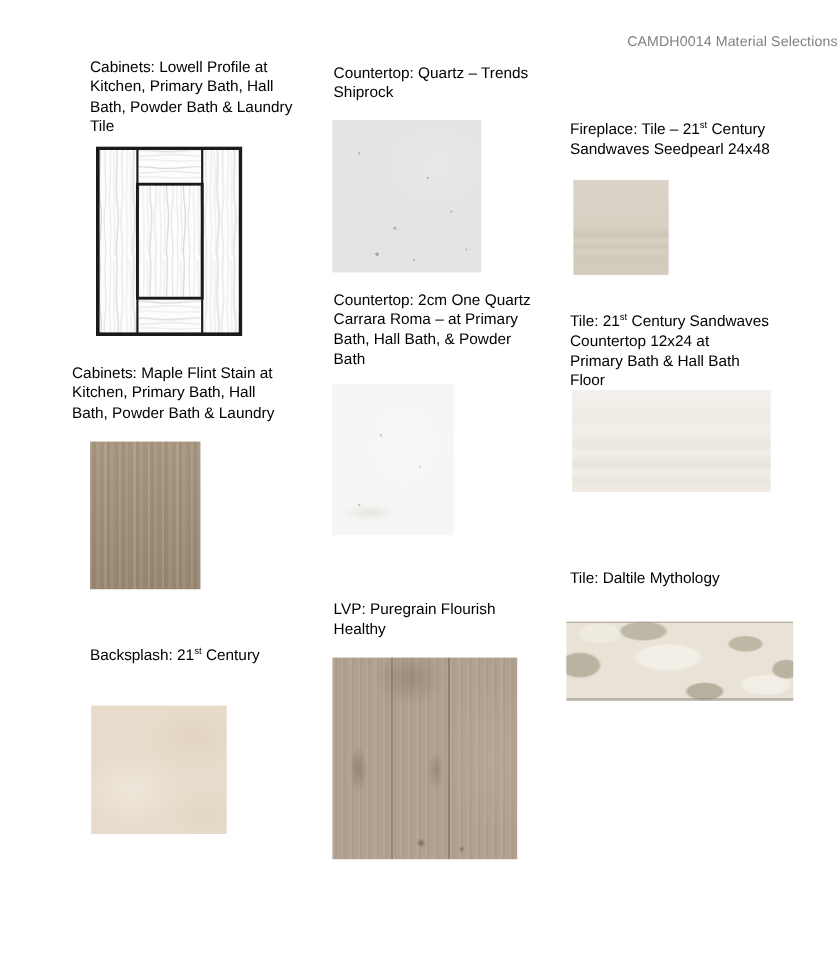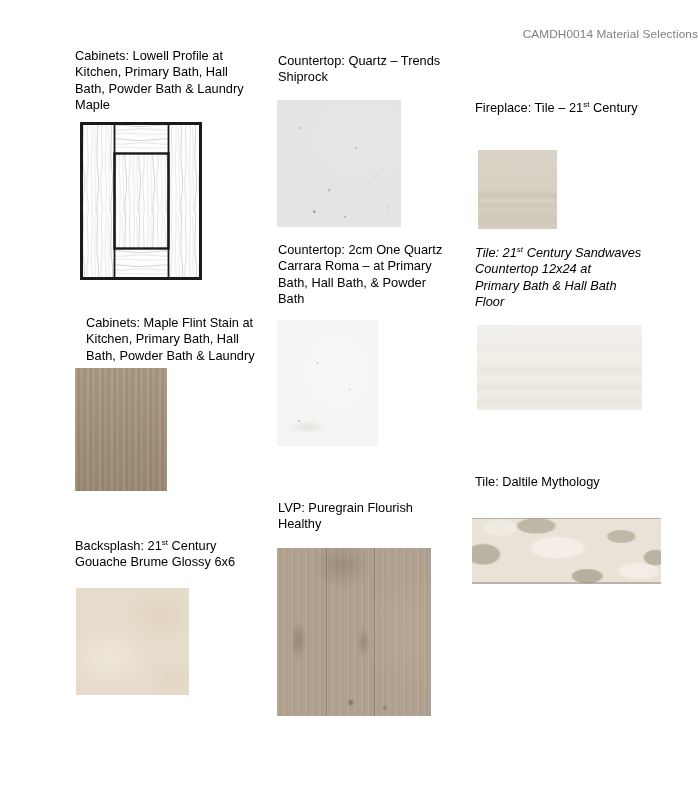--- a/index.html
+++ b/index.html
@@ -14,21 +14,21 @@
   }
   .label{
     position:absolute;font-size:12.8px;line-height:16.3px;color:#000000;
   }
   .label sup{font-size:8px;vertical-align:super;line-height:0;margin-top:16px;}
   .swatch{position:absolute;}
 
   
   .lbl-lowell{left:75px;top:48px;width:186px;}
   .cabinet-door{left:80px;top:122px;width:122px;height:158px;}
-  .lbl-maple{left:86px;top:303px;width:186px;margin-top:12px;}
+  .lbl-maple{left:60px;top:303px;width:186px;}
   .sw-maple{
     left:75px;top:368px;width:92px;height:123px;
     background-color:#a29078;
     background-image:
       linear-gradient(180deg, rgba(255,255,255,.07), rgba(0,0,0,.05)),
       repeating-linear-gradient(90deg,
         rgba(255,255,255,.10) 0 2px,
         rgba(92,76,60,.10) 2px 5px,
         rgba(255,255,255,.04) 5px 8px,
         rgba(92,76,60,.06) 8px 12px);
@@ -93,21 +93,21 @@
     left:478px;top:150px;width:79px;height:79px;
     background-color:#d5cec1;
     background-image:
       linear-gradient(180deg,
         #dad4c8 0%, #d7d1c4 50%,
         #cdc5b4 58%, #d8d1c3 64%,
         #cfc7b6 70%, #d7d0c2 76%,
         #d1c9b9 84%, #d5cebf 100%),
       radial-gradient(ellipse 40px 25px at 70% 20%, rgba(255,255,255,.25), transparent 75%);
   }
-  .lbl-marshmallow{left:475px;top:245px;width:182px;font-style:italic;}
+  .lbl-marshmallow{left:475px;top:260px;width:182px;}
   .sw-marshmallow{
     left:477px;top:325px;width:165px;height:85px;
     background-color:#efece6;
     background-image:
       linear-gradient(180deg,
         #f3f1ec 0%, #eeebe4 28%, #f2efe9 40%,
         #ebe7de 55%, #f2efe9 62%,
         #e8e4da 74%, #f1eee8 80%,
         #eae6dc 90%, #f0ede7 100%),
       radial-gradient(ellipse 70px 25px at 25% 60%, rgba(221,214,200,.45), transparent 75%);
@@ -127,21 +127,21 @@
       radial-gradient(ellipse 40px 16px at 45% 45%, #f3efe6 0 60%, transparent 75%),
       radial-gradient(ellipse 30px 12px at 88% 80%, #f2eee5 0 60%, transparent 75%),
       radial-gradient(ellipse 26px 12px at 15% 15%, #efebe1 0 60%, transparent 75%);
   }
 </style>
 </head>
 <body>
 
 <div class="page-title">CAMDH0014 Material Selections</div>
 
-<div class="label lbl-lowell"><span>Cabinets: Lowell Profile at</span><br><span>Kitchen, Primary Bath, Hall</span><br><span>Bath, Powder Bath &amp; Laundry</span><br><span>Maple</span></div>
+<div class="label lbl-lowell"><span>Cabinets: Lowell Profile at</span><br><span>Kitchen, Primary Bath, Hall</span><br><span>Bath, Powder Bath &amp; Laundry</span><br><span>Tile</span></div>
 
 <svg class="swatch cabinet-door" viewBox="0 0 122 158" xmlns="http://www.w3.org/2000/svg" aria-hidden="true">
   <defs>
     <pattern id="vg" width="14" height="90" patternUnits="userSpaceOnUse">
       <rect width="14" height="90" fill="#fdfdfd"></rect>
       <path d="M3 0 C5 15 1 30 4 50 C6 65 2 80 3 90" fill="none" stroke="#d6d6d6" stroke-width="1"></path>
       <path d="M8 0 C6 20 10 35 7 55 C6 70 9 82 8 90" fill="none" stroke="#dedede" stroke-width="0.8"></path>
       <path d="M12 0 C13 18 10 40 12 60 C13 75 11 85 12 90" fill="none" stroke="#e4e4e4" stroke-width="0.7"></path>
       <path d="M0.5 5 C2 25 0 45 1.5 65 C2 75 1 85 1.5 90" fill="none" stroke="#e0e0e0" stroke-width="0.6"></path>
     </pattern>
@@ -159,32 +159,32 @@
   <rect x="34.5" y="31.5" width="54" height="95" fill="url(#vg)"></rect>
   <rect x="1.5" y="1.5" width="119" height="155" fill="none" stroke="#1a1a1a" stroke-width="3"></rect>
   <line x1="34.5" y1="1.5" x2="34.5" y2="156.5" stroke="#1a1a1a" stroke-width="1.8"></line>
   <line x1="88.5" y1="1.5" x2="88.5" y2="156.5" stroke="#1a1a1a" stroke-width="1.8"></line>
   <rect x="34.5" y="31.5" width="54" height="95" fill="none" stroke="#1a1a1a" stroke-width="2.4"></rect>
 </svg>
 
 <div class="label lbl-maple"><span>Cabinets: Maple Flint Stain at</span><br><span>Kitchen, Primary Bath, Hall</span><br><span>Bath, Powder Bath &amp; Laundry</span></div>
 <div class="swatch sw-maple"></div>
 
-<div class="label lbl-backsplash"><span>Backsplash: 21</span><sup>st</sup><span> Century</span><br><span>Gouache Brume Glossy 6x6</span></div>
+<div class="label lbl-backsplash"><span>Backsplash: 21</span><sup>st</sup><span> Century</span><br></div>
 <div class="swatch sw-backsplash"></div>
 
 <div class="label lbl-shiprock"><span>Countertop: Quartz – Trends</span><br><span>Shiprock</span></div>
 <div class="swatch sw-shiprock"></div>
 
 <div class="label lbl-carrara"><span>Countertop: 2cm One Quartz</span><br><span>Carrara Roma – at Primary</span><br><span>Bath, Hall Bath, &amp; Powder</span><br><span>Bath</span></div>
 <div class="swatch sw-carrara"></div>
 
 <div class="label lbl-lvp"><span>LVP: Puregrain Flourish</span><br><span>Healthy</span></div>
 <div class="swatch sw-lvp"></div>
 
-<div class="label lbl-fireplace"><span>Fireplace: Tile – 21</span><sup>st</sup><span> Century</span><br></div>
+<div class="label lbl-fireplace"><span>Fireplace: Tile – 21</span><sup>st</sup><span> Century</span><br><span>Sandwaves Seedpearl 24x48</span></div>
 <div class="swatch sw-seedpearl"></div>
 
 <div class="label lbl-marshmallow"><span>Tile: 21</span><sup>st</sup><span> Century Sandwaves</span><br><span>Countertop 12x24 at</span><br><span>Primary Bath &amp; Hall Bath</span><br><span>Floor</span></div>
 <div class="swatch sw-marshmallow"></div>
 
 <div class="label lbl-olympus"><span>Tile: Daltile Mythology</span><br></div>
 <div class="swatch sw-olympus"></div>
 
 </body></html>

